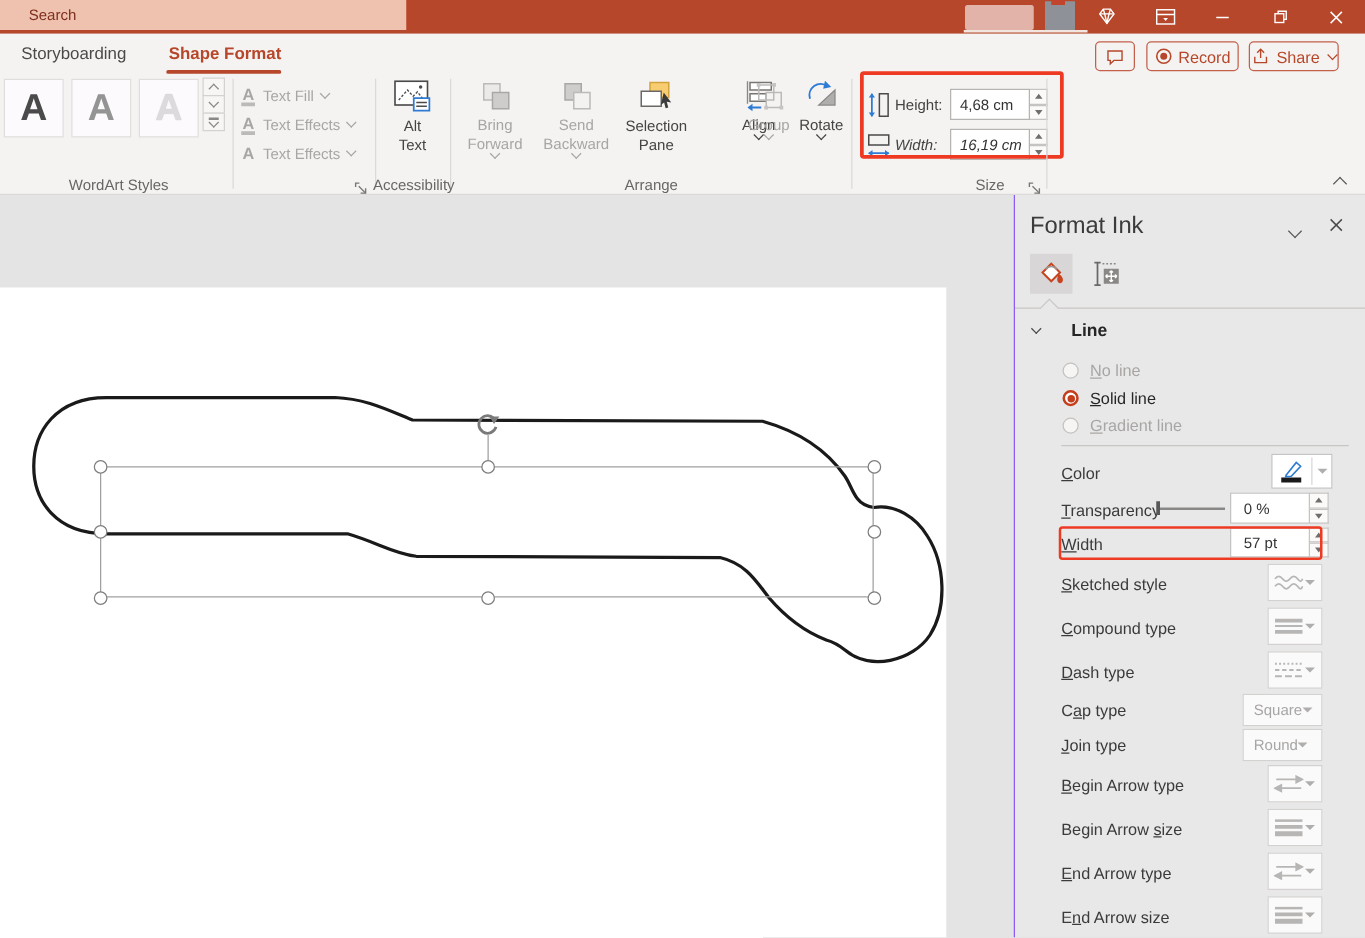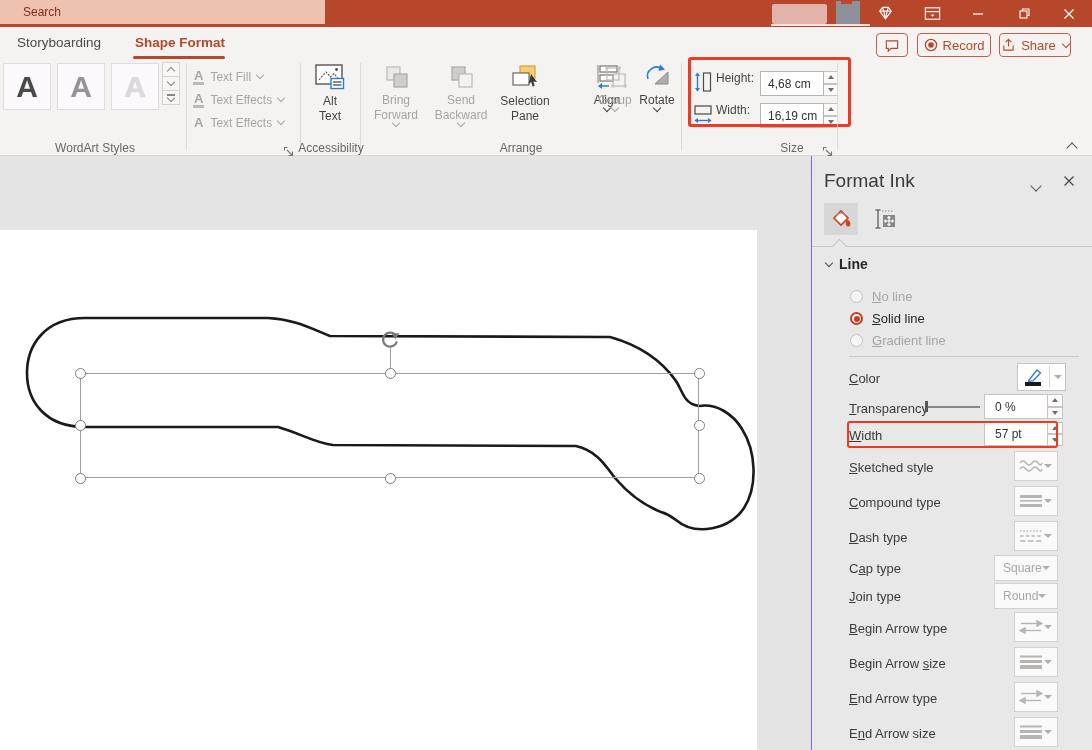--- a/index.html
+++ b/index.html
@@ -36,21 +36,21 @@
         color:#A8A6A4;font-size:12px;}
   .Aicon{font-weight:700;font-size:13px;line-height:13px;color:#A8A6A4;border-bottom:3px solid #BCBAB8;padding:0 1px;}
   .cv{display:inline-block;width:5px;height:5px;border-right:1.4px solid currentColor;border-bottom:1.4px solid currentColor;
       transform:rotate(45deg);margin-top:-3px;}
   .cvup{transform:rotate(-135deg);margin-top:3px;}
   .bigbtn{position:absolute;top:3px;display:flex;flex-direction:column;align-items:center;font-size:12px;color:#444;}
   .bigbtn.disabled{color:#A8A6A4;}
   .bigbtn .lbl{text-align:center;line-height:15px;margin-top:3px;}
   .grouplabel{position:absolute;top:81px;font-size:12px;color:#696764;text-align:center;}
   .launcher{position:absolute;top:83px;width:12px;height:12px;}
-  .sizerow{position:absolute;display:flex;font-size:12px;color:#444;}
+  .sizerow{position:absolute;display:flex;align-items:center;font-size:12px;color:#444;}
   .numbox{height:25px;background:#fff;border:1px solid #B6B4B2;box-sizing:border-box;font-size:12px;color:#333;
         display:flex;align-items:center;padding-left:7px;}
   .spin{width:14px;height:25px;display:flex;flex-direction:column;}
   .spin i{flex:1;border:1px solid #C6C4C2;border-left:none;background:#FBFAF9;display:flex;align-items:center;justify-content:center;}
   .tri-up{width:0;height:0;border-left:3.5px solid transparent;border-right:3.5px solid transparent;border-bottom:4px solid #706E6C;}
   .tri-dn{width:0;height:0;border-left:3.5px solid transparent;border-right:3.5px solid transparent;border-top:4px solid #706E6C;}
   .redbox{position:absolute;border:3px solid #EE3A23;border-radius:3px;box-sizing:border-box;pointer-events:none;}
   
   .ruler{position:absolute;left:0;top:157px;width:757px;height:19px;background:#F9F8F8;}
   .rnum{position:absolute;top:3px;font-size:9.5px;color:#4A4A4A;transform:translateX(-50%);}
@@ -64,21 +64,21 @@
   .selrect{position:absolute;left:80px;top:217px;width:619px;height:105px;border:1px solid #A0A0A0;box-sizing:border-box;}
   .rotline{position:absolute;left:390px;top:192px;width:1px;height:21px;background:#A0A0A0;}
   
   .panel{position:absolute;left:811px;top:156px;width:281px;height:594px;background:#E9E8E8;border-left:1px solid #8b5cf6;box-sizing:border-box;}
   .panel-title{position:absolute;left:12px;top:14px;font-size:19px;color:#3B3B3B;}
   .panel-x{position:absolute;top:20px;color:#5A5A5A;}
   .paneltab{position:absolute;top:47px;width:34px;height:32px;display:flex;align-items:center;justify-content:center;}
   .paneltab.sel{background:#D8D6D6;}
   .tabcaret{position:absolute;left:22px;top:85px;width:10px;height:10px;background:#E9E8E8;border-left:1px solid #C8C6C4;border-top:1px solid #C8C6C4;transform:rotate(45deg);}
   .pdivider{position:absolute;left:0;width:281px;height:1px;background:#C8C6C4;}
-  .secthead{position:absolute;left:14px;top:100px;display:flex;align-items:center;gap:7px;color:#262626;font-size:14px;font-weight:700;}
+  .secthead{position:absolute;left:14px;top:100px;display:flex;align-items:center;gap:25px;color:#262626;font-size:14px;font-weight:700;}
   .radiorow{position:absolute;left:38px;display:flex;align-items:center;gap:9px;font-size:13px;}
   .radio{width:13px;height:13px;border-radius:50%;box-sizing:border-box;border:1.6px solid #C4C2C0;background:#F6F5F4;position:relative;}
   .radio.sel{border:2px solid #C43E1C;background:#fff;}
   .radio.sel::after{content:"";position:absolute;left:1.5px;top:1.5px;width:6px;height:6px;border-radius:50%;background:#C43E1C;}
   .prow-label{position:absolute;left:37px;font-size:13px;color:#3B3B3B;}
   .dis{color:#A8A6A4;}
   .ddicon{position:absolute;width:44px;height:30px;background:#FBFAFA;border:1px solid #D4D2D0;box-sizing:border-box;
         display:flex;align-items:center;justify-content:space-between;padding:0 5px 0 4px;}
   .ddtext{position:absolute;width:64px;height:26px;background:#FBFAFA;border:1px solid #D4D2D0;box-sizing:border-box;
         display:flex;align-items:center;justify-content:flex-start;padding:0 6px 0 8px;font-size:12px;color:#A8A6A4;}
@@ -283,21 +283,21 @@
     <span class="numbox" style="width:64px;margin-left:3px;">4,68 cm</span>
     <span class="spin">
         <i>
           <span class="tri-up"></span>
         </i>
         <i>
           <span class="tri-dn"></span>
         </i>
       </span>
   </div>
-  <div class="sizerow" style="left:693px;top:43px;">
+  <div class="sizerow" style="left:693px;top:43px;font-style:italic;">
     <svg width="20" height="22" viewBox="0 0 20 22">
       <rect x="2" y="3" width="16" height="8" fill="none" stroke="#4A4A4A" stroke-width="1.2"></rect>
       <line x1="2" y1="17.5" x2="18" y2="17.5" stroke="#2E7BD4" stroke-width="1.4"></line>
       <path d="M5 15 L1.5 17.5 L5 20 Z" fill="#2E7BD4"></path>
         <path d="M15 15 L18.5 17.5 L15 20 Z" fill="#2E7BD4"></path>
     </svg>
     <span style="margin-left:3px;width:41px;">Width:</span>
     <span class="numbox" style="width:64px;margin-left:3px;">16,19 cm</span>
     <span class="spin">
         <i>

